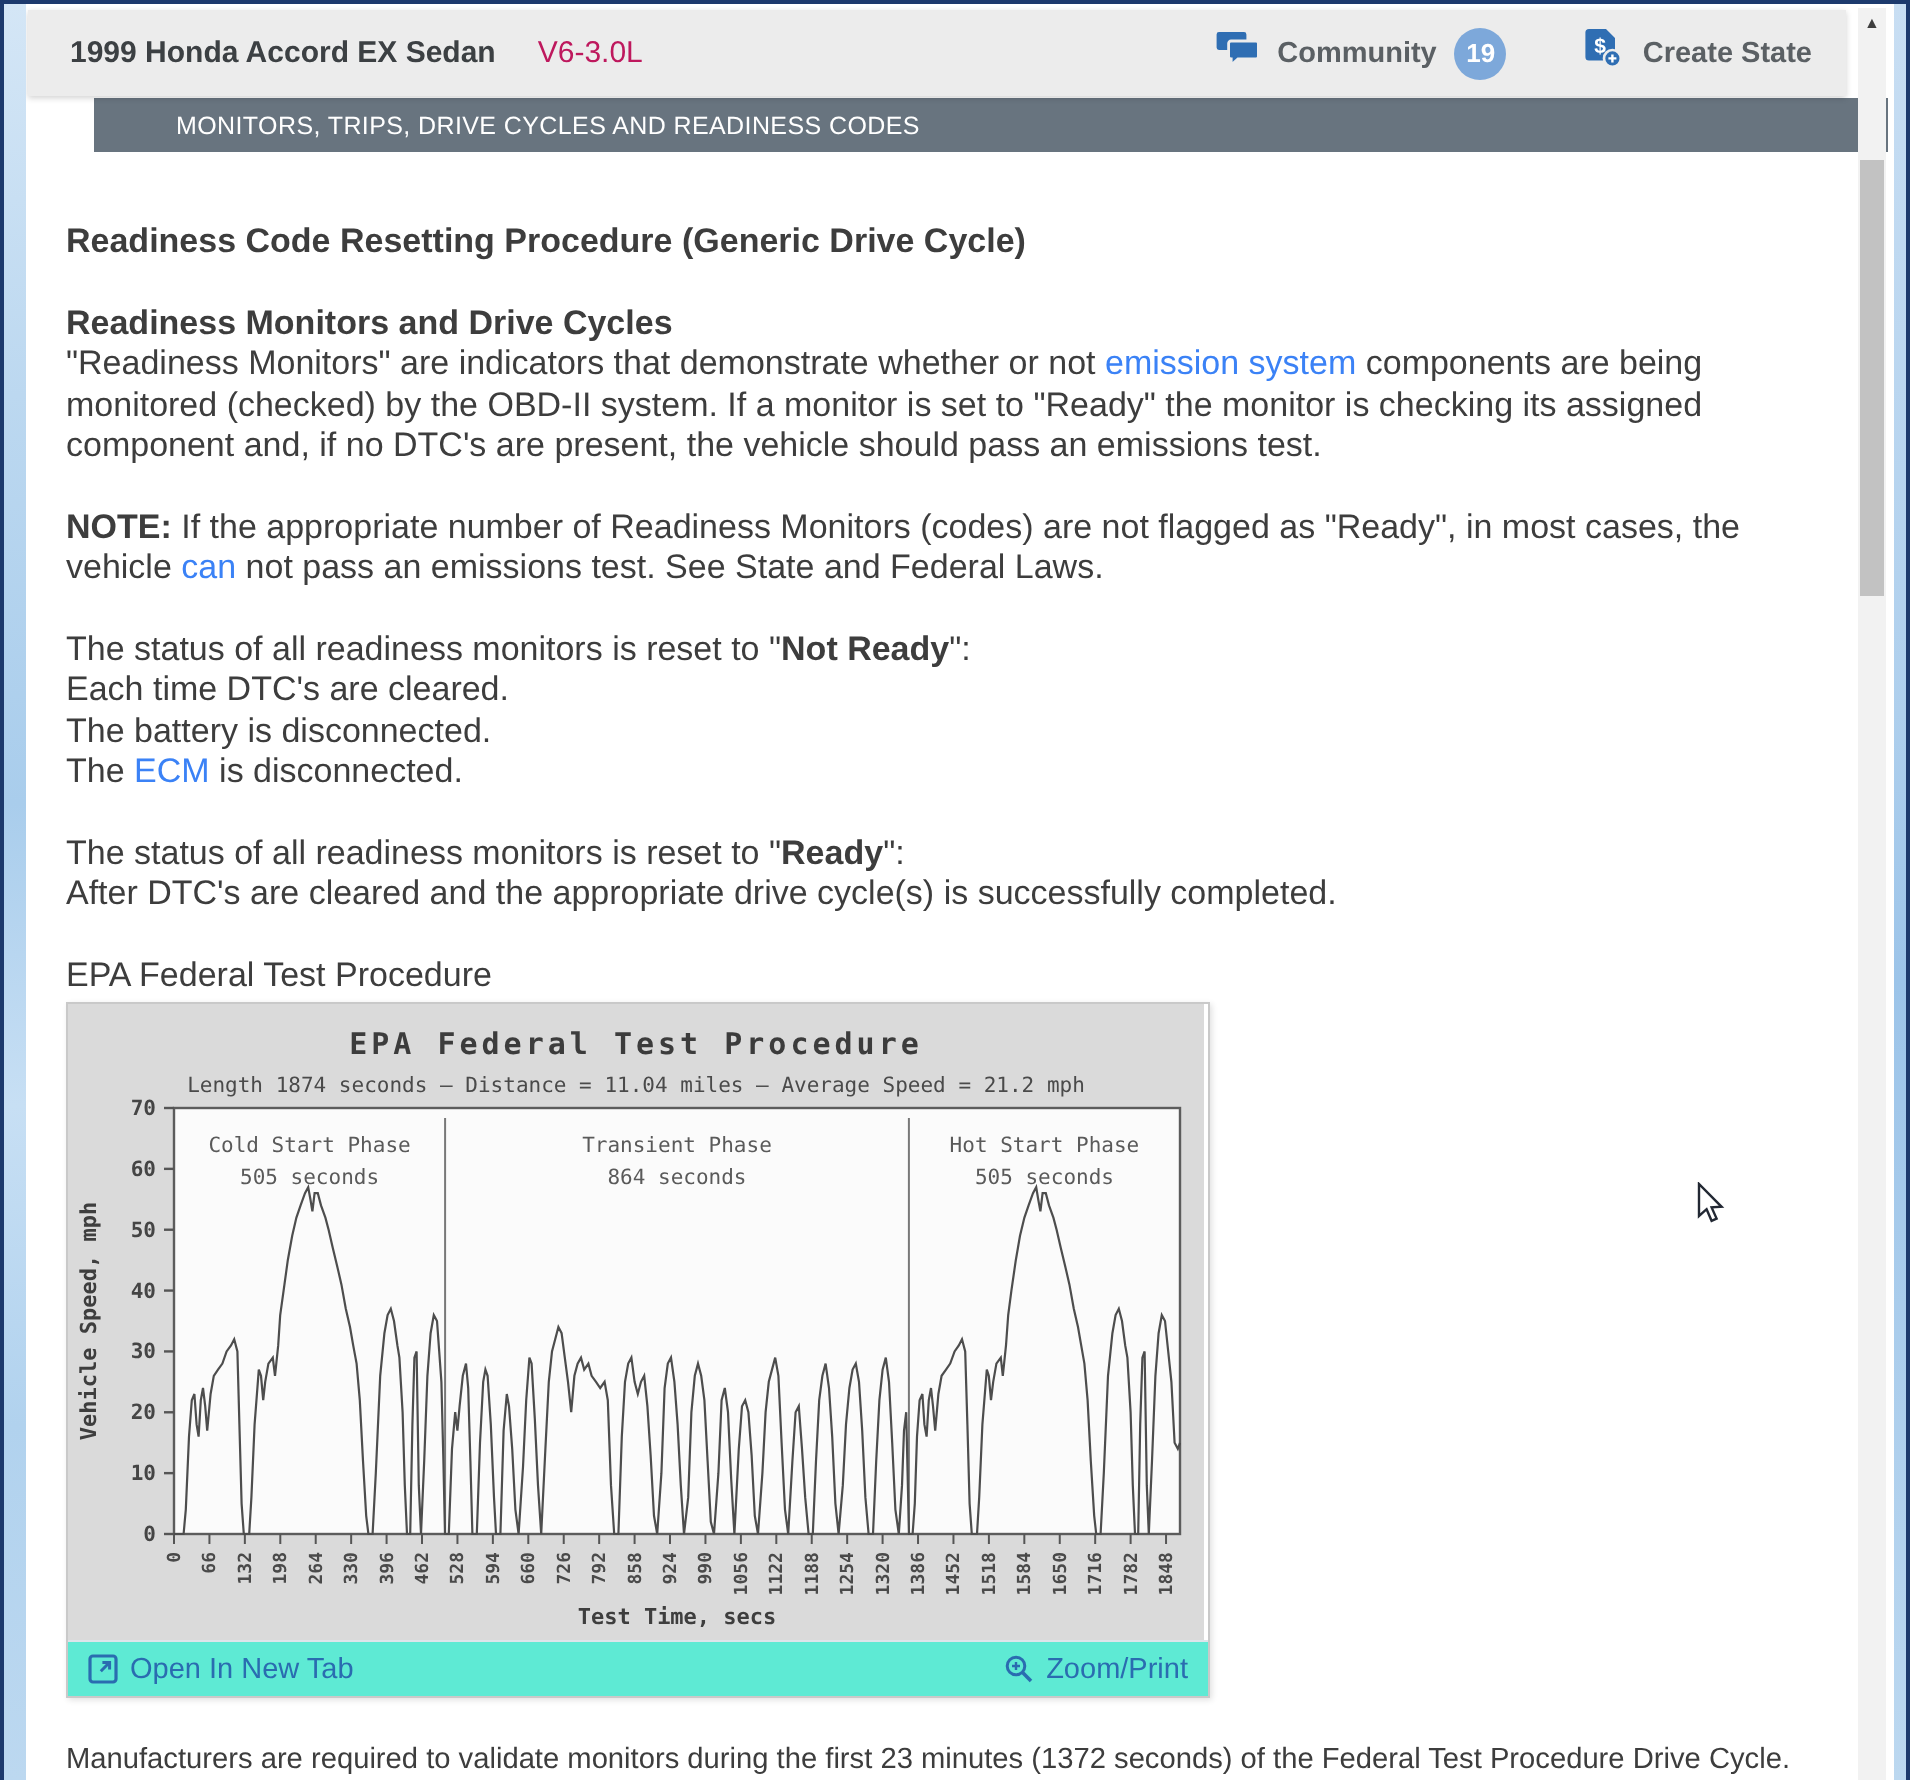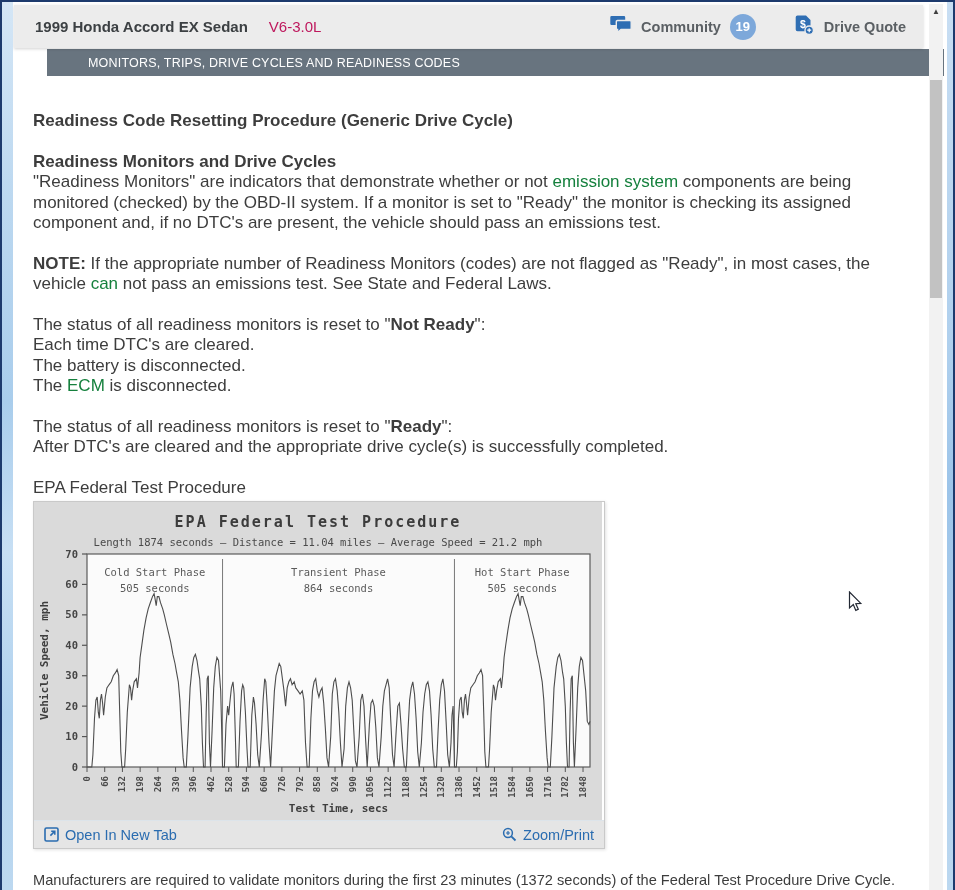--- a/index.html
+++ b/index.html
@@ -43,27 +43,27 @@
   .section-bar{position:absolute;left:34px;top:47px;width:870px;height:27px;background:#68747f;
     display:flex;align-items:center;z-index:4;padding-left:27px;}
   .section-bar span{color:#ffffff;font-size:12.5px;letter-spacing:.2px;padding-left:14px;}
 
   
   .content{position:absolute;left:0;top:74px;right:0;}
   .article{margin:0 40px 0 20px;font-size:17px;color:#3d3d3d;line-height:20.5px;}
   .para{margin-top:20px;}
   .para:first-child{margin-top:35px;}
   .b{font-weight:700;}
-  .link{color:#15803d;text-decoration:none;cursor:pointer;}
+  .link{color:#3b82f6;text-decoration:none;cursor:pointer;}
 
   
   .figure-card{margin:3px 0 0 20px;width:570px;border:1px solid #c9c9c9;background:#ffffff;
     box-shadow:1px 1px 3px rgba(0,0,0,.12);}
   .figure-chart{display:block;width:568px;height:318px;}
-  .figure-footer{height:27px;background:#e5e5e5;border-top:1px solid #dde4ea;
+  .figure-footer{height:27px;background:#5eead4;border-top:1px solid #dde4ea;
     display:flex;align-items:center;justify-content:space-between;padding:0 10px;}
   .fig-link{display:flex;align-items:center;color:#2a6cb0;font-size:14.5px;cursor:pointer;text-decoration:none;}
   .fig-link svg{margin-right:6px;}
   .closing{margin:21px 40px 0 20px;font-size:14.6px;color:#3d3d3d;line-height:20.5px;}
 
   
   .ct{font-family:"DejaVu Sans Mono", monospace;font-size:15px;font-weight:700;letter-spacing:2px;fill:#3c3c3c;}
   .cs{font-family:"DejaVu Sans Mono", monospace;font-size:10.5px;fill:#4a4a4a;}
   .cyl{font-family:"DejaVu Sans Mono", monospace;font-size:10.5px;font-weight:700;fill:#454545;}
   .cxl{font-family:"DejaVu Sans Mono", monospace;font-size:9px;font-weight:700;fill:#4a4a4a;}
@@ -100,21 +100,21 @@
     </div>
     <div class="appbar-group grp-quote">
       <span>
         <svg width="21" height="20" viewBox="0 0 21 20">
           <path d="M3.5 0.5 h8.5 l4.5 4.5 v9.5 a1.8 1.8 0 0 1 -1.8 1.8 h-11.2 a1.8 1.8 0 0 1 -1.8 -1.8 v-12.2 a1.8 1.8 0 0 1 1.8 -1.8 z" fill="#2f6eb3"></path>
           <text x="9" y="12.5" text-anchor="middle" font-family="Liberation Sans, sans-serif" font-size="10.5" font-weight="bold" fill="#ffffff">$</text>
           <circle cx="15.2" cy="15.2" r="4.2" fill="#2f6eb3" stroke="#ececec" stroke-width="1.3"></circle>
           <path d="M15.2 13.2 v4 M13.2 15.2 h4" stroke="#ffffff" stroke-width="1.2"></path>
         </svg>
       </span>
-      <span class="appbar-label">Drive Quote</span>
+      <span class="appbar-label">Create State</span>
     </div>
   </div>
 
   <div class="scrollbar">
     <div class="sb-up">▲</div>
     <div class="sb-thumb"></div>
   </div>
 
   <div class="section-bar">
     <span>MONITORS, TRIPS, DRIVE CYCLES AND READINESS CODES</span>

